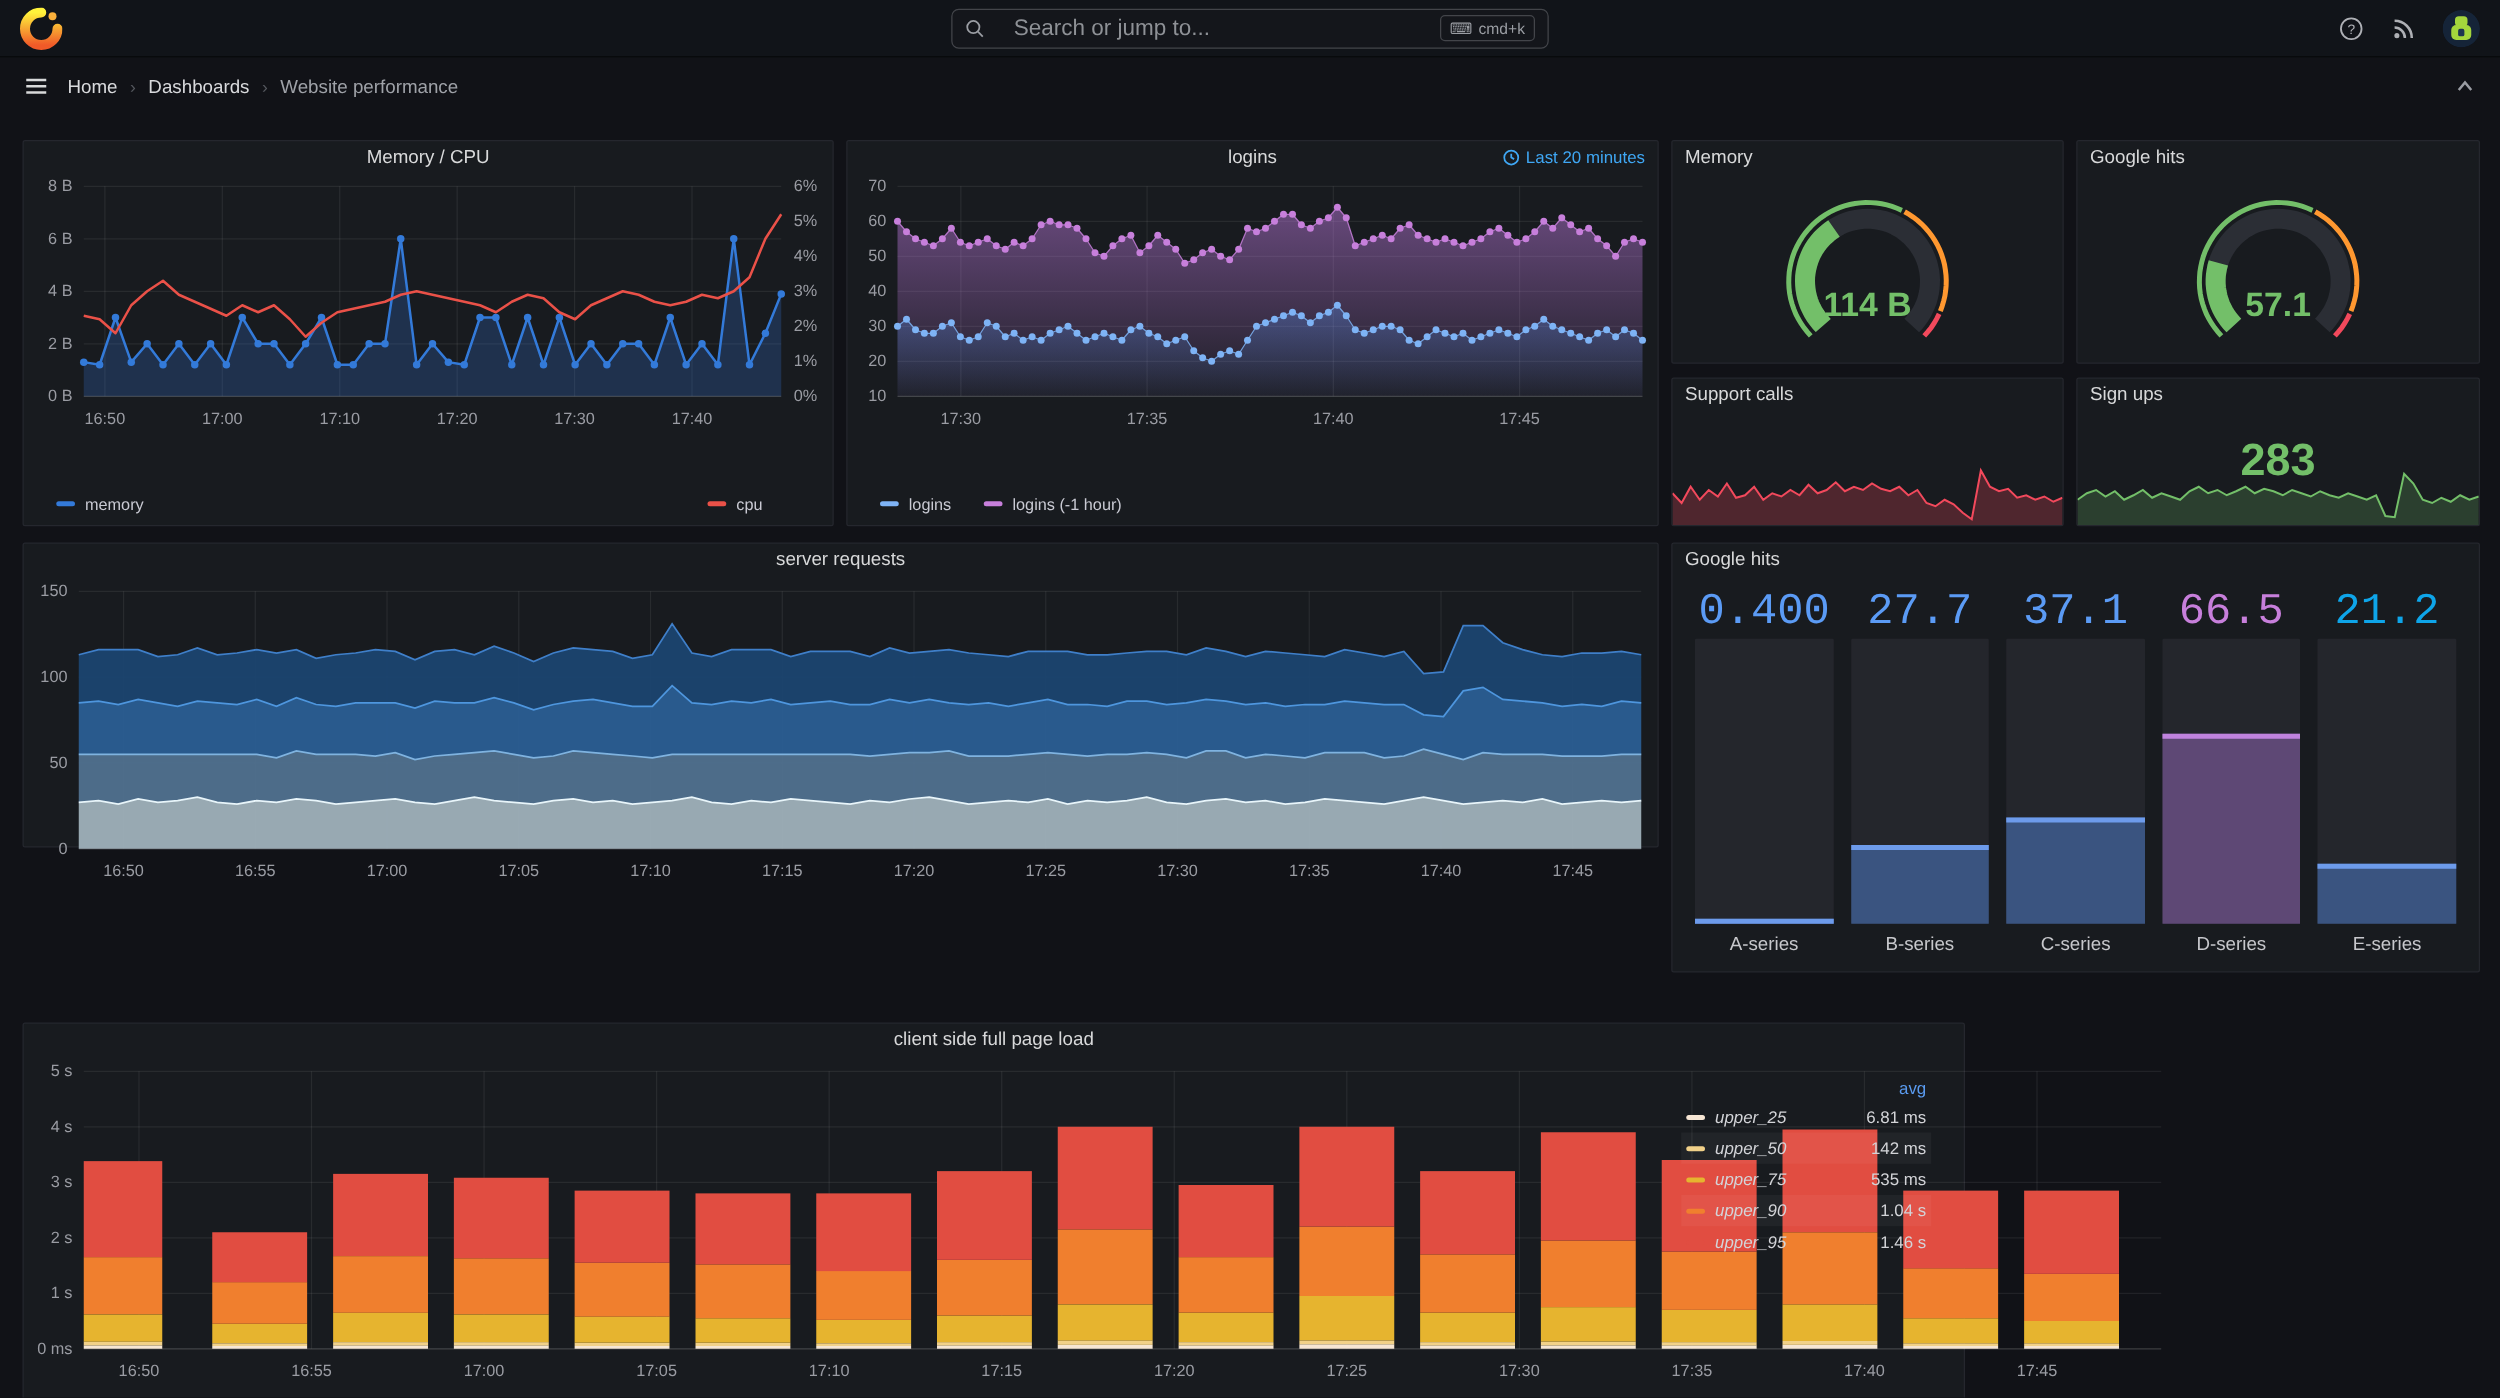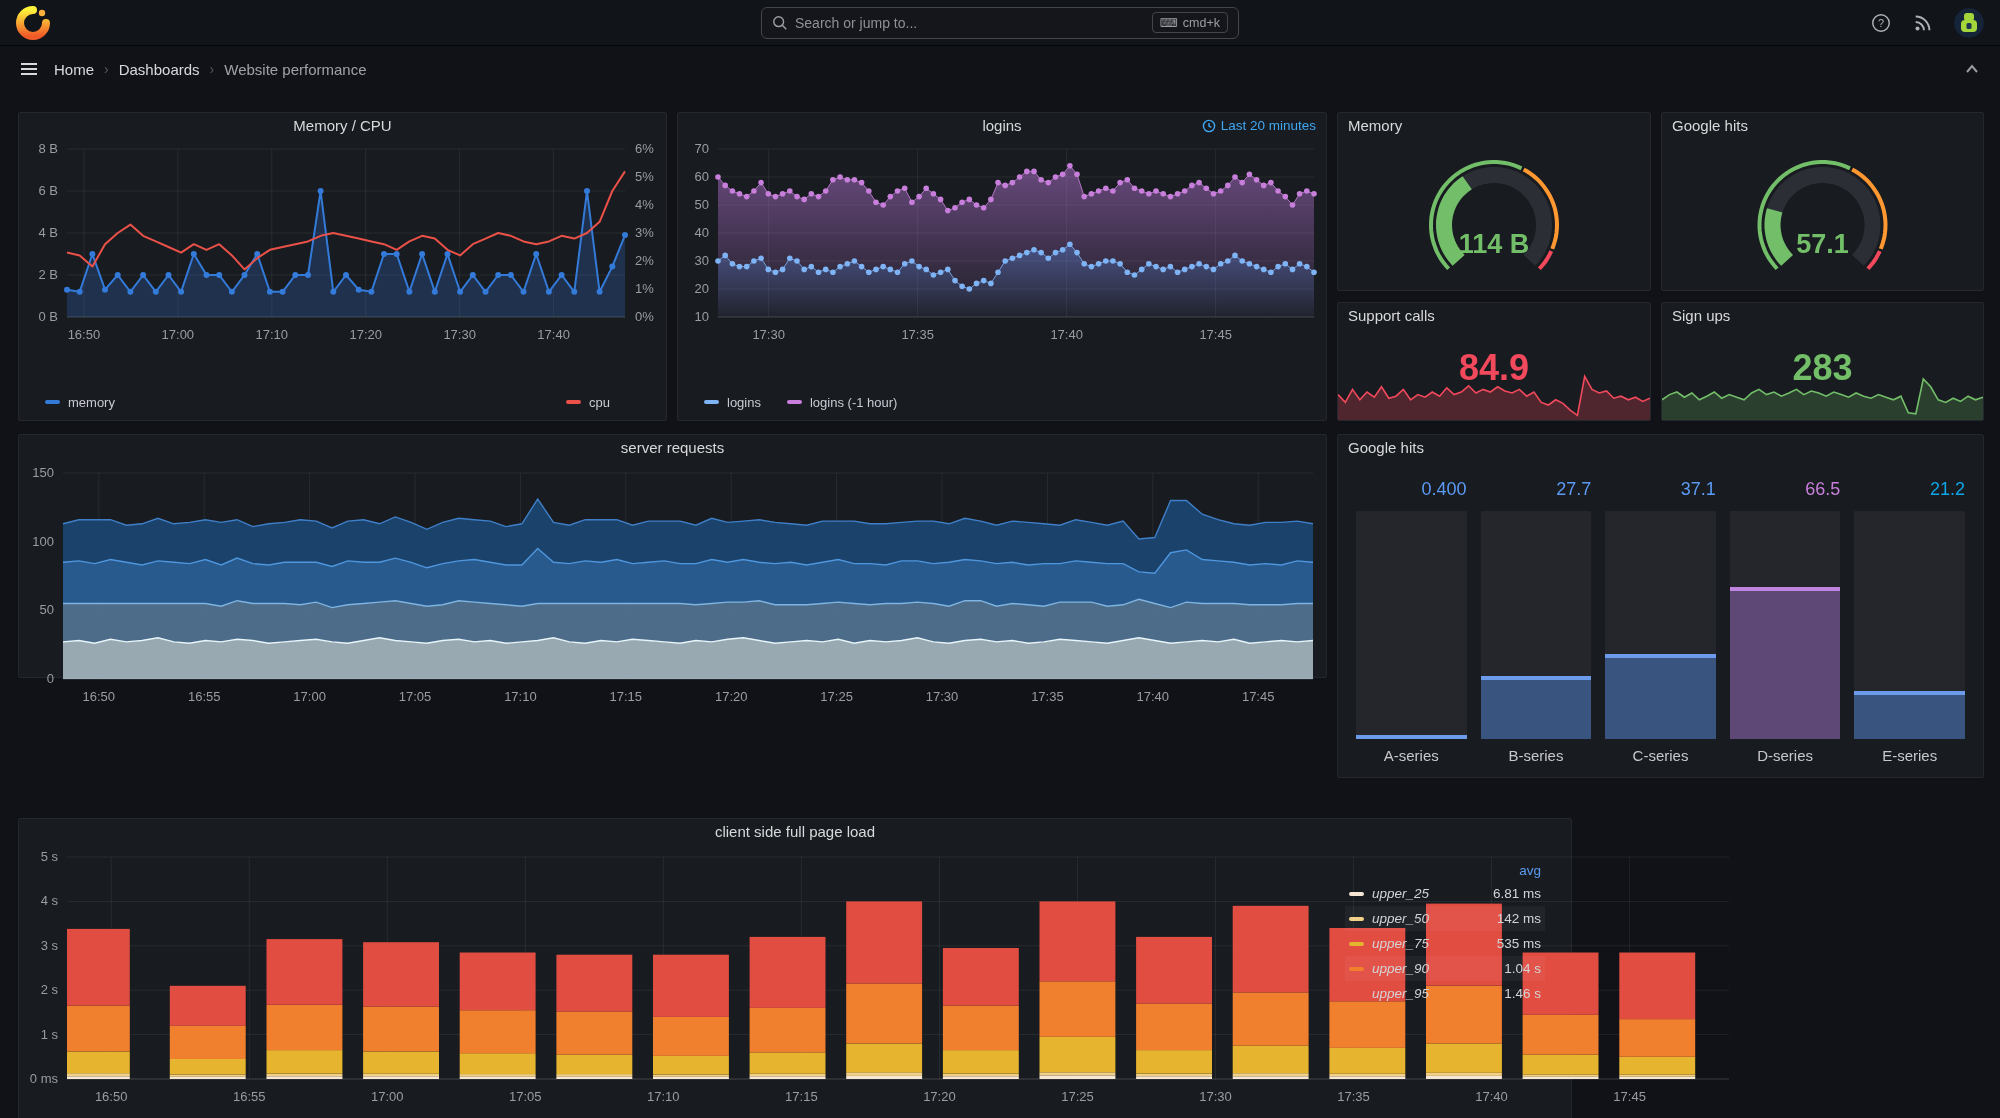--- a/index.html
+++ b/index.html
@@ -7,21 +7,21 @@
        font-family:"Liberation Sans",sans-serif;color:#d8d9da;}
   svg text{font-family:"Liberation Sans",sans-serif;}
 
   
   .topbar{height:46px;background:#111419;border-bottom:1px solid #060708;
           display:flex;align-items:center;padding:0 16px;box-sizing:border-box;position:relative;}
   .logo{width:34px;height:34px;cursor:pointer;}
   .search-wrap{position:absolute;left:50%;transform:translateX(-50%);width:478px;height:32px;
                background:#14161b;border:1px solid #43454a;border-radius:6px;display:flex;
                align-items:center;padding:0 10px;box-sizing:border-box;cursor:text;}
-  .search-text{color:#8e9196;font-size:14px;margin-left:7px;flex:1;}
+  .search-text{color:#8e9196;font-size:18px;margin-left:23px;flex:1;}
   .kbd-chip{border:1px solid #43454a;border-radius:4px;color:#9a9da3;font-size:12.5px;
             padding:2px 7px;display:flex;align-items:center;gap:5px;}
   .top-icons{margin-left:auto;display:flex;align-items:center;gap:20px;}
   .ticon{color:#aeb0b5;width:22px;height:22px;cursor:pointer;}
   .avatar{width:30px;height:30px;border-radius:50%;overflow:hidden;cursor:pointer;}
 
   
   .navrow{height:46px;display:flex;align-items:center;padding:0 18px;background:#111217;position:relative;}
   .burger{width:22px;height:22px;margin-right:14px;cursor:pointer;color:#d8d9da;}
   .crumb{font-size:15px;color:#d9dadd;cursor:pointer;}
@@ -40,21 +40,21 @@
   .lgrow{display:flex;align-items:center;height:30px;padding-left:26px;gap:26px;font-size:13px;color:#c9cad3;}
   .lgrow.between{justify-content:space-between;padding-right:56px;}
   .lgitem{display:flex;align-items:center;cursor:pointer;}
   .sw{display:inline-block;width:15px;height:4px;border-radius:2px;margin-right:8px;}
   .statval{position:absolute;left:0;right:0;text-align:center;font-size:36px;font-weight:700;top:44px;}
   .sparksvg{position:absolute;left:0;bottom:0;display:block;}
 
   
   .bgwrap{position:absolute;top:32px;bottom:4px;left:0;right:0;display:flex;gap:14px;padding:4px 18px 2px;}
   .bgcol{flex:1;display:flex;flex-direction:column;}
-  .bgval{height:40px;font-size:18px;text-align:right;line-height:36px;}
+  .bgval{height:40px;font-size:35px;text-align:center;line-height:36px;font-family:Liberation Mono, monospace;}
   .bgtrack{flex:1;background:#24262c;position:relative;border-radius:1px;}
   .bgbar{position:absolute;bottom:0;left:0;right:0;min-height:4px;box-sizing:border-box;}
   .bglabel{height:32px;display:flex;align-items:center;justify-content:center;font-size:15px;color:#c7c8cc;}
 
   
   .pl-legend{position:absolute;right:26px;top:40px;width:200px;font-size:13.5px;color:#d3d4d8;}
   .pl-head{display:flex;justify-content:flex-end;color:#5a9bf0;height:22px;align-items:center;padding-right:4px;}
   .pl-row{display:flex;align-items:center;height:25px;padding:0 4px;cursor:pointer;}
   .pl-row.zebra{background:rgba(255,255,255,0.045);}
   .pl-name{flex:1;font-style:italic;}
@@ -467,21 +467,20 @@
         <path d="M125.1,121.4L122.8,118.9L120.7,116.3L118.7,113.5L117.0,110.6L115.4,107.6L114.0,104.5L112.9,101.3L112.0,98.1L111.3,94.7L110.8,91.4L110.5,88.0L110.5,84.6L110.7,81.2L111.2,77.9L111.8,74.6L112.7,71.3" stroke="#73bf69" stroke-width="16" fill="none"></path>
         <path d="M115.1,129.7L112.3,126.5L109.6,123.1L107.2,119.6L105.0,115.9L103.1,112.1L101.5,108.1L100.1,104.0L99.0,99.9L98.2,95.7L97.7,91.4L97.5,87.1L97.6,82.9L97.9,78.6L98.6,74.3L99.5,70.2L100.7,66.1L102.2,62.0L104.0,58.1L106.0,54.4L108.3,50.7L110.8,47.3L113.6,44.0L116.5,40.9L119.7,38.0L123.1,35.3L126.6,32.9L130.3,30.7L134.1,28.8L138.1,27.1L142.1,25.7L146.3,24.6L150.5,23.8L154.7,23.3L159.0,23.0L163.3,23.1L167.6,23.4L171.8,24.0L176.0,24.9L180.1,26.1L184.1,27.6L188.0,29.3" stroke="#73bf69" stroke-width="4" fill="none"></path>
         <path d="M190.2,30.4L193.8,32.5L197.3,34.9L200.6,37.4L203.8,40.2L206.7,43.2L209.5,46.4L212.0,49.8L214.3,53.3L216.4,57.0L218.2,60.7L219.8,64.7L221.1,68.7L222.1,72.7L222.8,76.9L223.3,81.1L223.5,85.3L223.4,89.5L223.0,93.7L222.4,97.8L221.4,101.9L220.2,106.0L218.8,109.9" stroke="#ff9830" stroke-width="4" fill="none"></path>
         <path d="M217.8,112.1L215.9,115.9L213.8,119.6L211.4,123.2L208.7,126.5L205.9,129.7" stroke="#f2495c" stroke-width="4" fill="none"></path>
         <text x="160.5" y="114" text-anchor="middle" fill="#73bf69" font-size="27" font-weight="bold">57.1</text>
       </svg>
   </div>
 
   <div class="panel" style="left:1337px;top:210px;width:314px;height:119px;">
     <div class="ptitle tleft">Support calls</div>
-    <div class="statval" style="color:#f2495c;">84.9</div>
     <svg id="sp-support" class="sparksvg" width="312" height="58">
         <path d="M0.0,32.6L7.3,40.4L14.5,27.4L21.8,37.8L29.0,30.0L36.3,35.2L43.5,24.8L50.8,36.2L58.0,34.2L65.3,27.4L72.6,37.8L79.8,32.6L87.1,35.2L94.3,30.0L101.6,34.2L108.8,25.8L116.1,32.6L123.3,30.0L130.6,23.8L137.9,31.0L145.1,27.4L152.4,30.0L159.6,24.8L166.9,29.0L174.1,31.0L181.4,27.4L188.7,34.2L195.9,30.0L203.2,40.4L210.4,43.0L217.7,37.8L224.9,41.4L232.2,48.2L239.4,53.4L246.7,14.4L254.0,27.4L261.2,31.0L268.5,29.0L275.7,36.2L283.0,34.2L290.2,37.8L297.5,35.2L304.7,39.4L312.0,36.2L312,58L0,58Z" fill="rgba(242,73,92,0.25)"></path>
         <path d="M0.0,32.6L7.3,40.4L14.5,27.4L21.8,37.8L29.0,30.0L36.3,35.2L43.5,24.8L50.8,36.2L58.0,34.2L65.3,27.4L72.6,37.8L79.8,32.6L87.1,35.2L94.3,30.0L101.6,34.2L108.8,25.8L116.1,32.6L123.3,30.0L130.6,23.8L137.9,31.0L145.1,27.4L152.4,30.0L159.6,24.8L166.9,29.0L174.1,31.0L181.4,27.4L188.7,34.2L195.9,30.0L203.2,40.4L210.4,43.0L217.7,37.8L224.9,41.4L232.2,48.2L239.4,53.4L246.7,14.4L254.0,27.4L261.2,31.0L268.5,29.0L275.7,36.2L283.0,34.2L290.2,37.8L297.5,35.2L304.7,39.4L312.0,36.2" stroke="#f2495c" stroke-width="1.6" fill="none"></path>
       </svg>
   </div>
 
   <div class="panel" style="left:1661px;top:210px;width:323px;height:119px;">
     <div class="ptitle tleft">Sign ups</div>
     <div class="statval" style="color:#73bf69;">283</div>
     <svg id="sp-signups" class="sparksvg" width="321" height="58">

